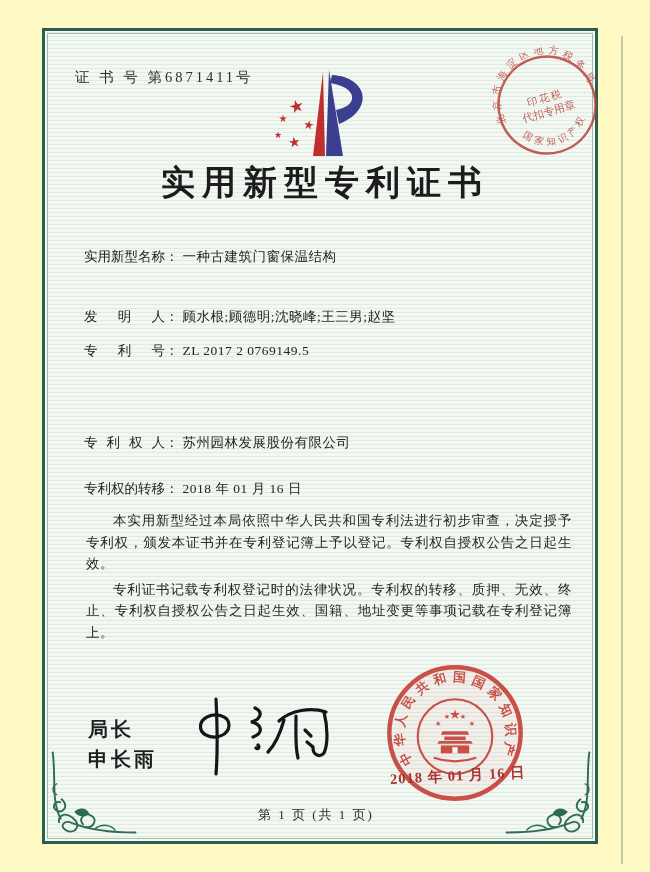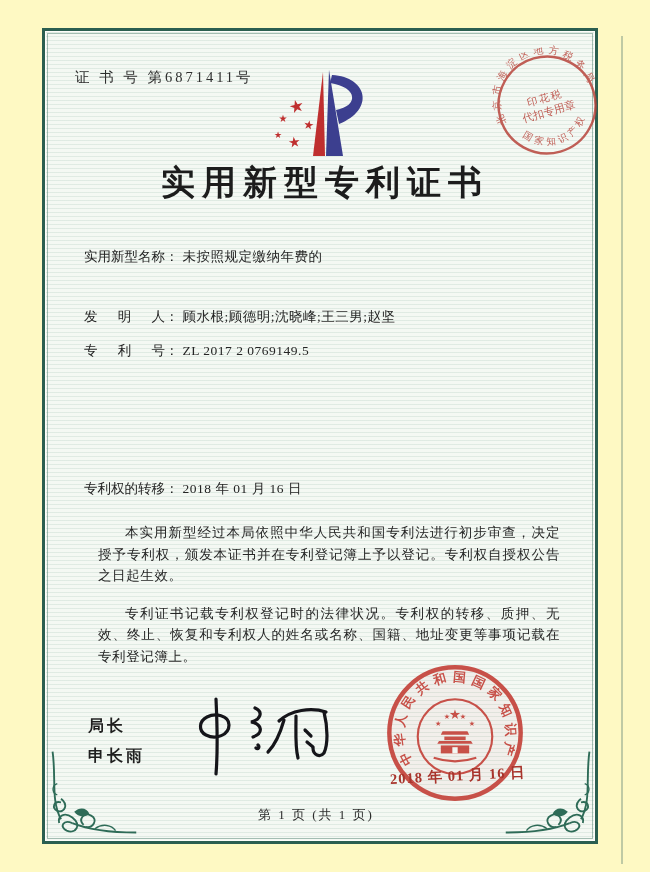--- a/index.html
+++ b/index.html
@@ -52,23 +52,23 @@
     text-align:justify;text-align-last:justify;
     vertical-align:bottom;
   }
   .fcolon{display:inline-block;margin-right:4px;}
   .fvalue{letter-spacing:0.5px;}
   .paras{
     left:82px;top:506px;width:494px;
     font-size:13.5px;line-height:21.6px;color:#262626;
     text-align:justify;letter-spacing:0.6px;
   }
-  .paras p{margin:16px;text-indent:2em;}
+  .paras p{margin:4px;text-indent:2em;}
   .signer{
-    left:88px;font-size:16px;color:#1f1f1f;letter-spacing:3px;
+    left:88px;font-size:20px;color:#1f1f1f;letter-spacing:3px;
     font-family:"Liberation Sans","DejaVu Sans",sans-serif;font-weight:600;
   }
   .red-date{
     left:390px;top:766px;width:150px;
     font-size:14.5px;font-weight:bold;color:#a8342c;
     letter-spacing:1px;transform:rotate(-3deg);
   }
   .footer{
     left:42px;top:806px;width:548px;text-align:center;
     font-size:13px;color:#2c2c2c;letter-spacing:2px;
@@ -119,35 +119,38 @@
         <textPath href="#stampBottom" startOffset="2" textLength="92" lengthAdjust="spacing">国家知识产权局</textPath>
       </text>
       <text x="60" y="56" font-size="11" fill="#b8453c" text-anchor="middle" letter-spacing="2">印花税</text>
       <text x="60" y="71" font-size="11.5" fill="#b8453c" text-anchor="middle">代扣专用章</text>
     </svg>
   </div>
 
   <div class="abs title">实用新型专利证书</div>
 
   <div class="abs field-row" style="top:248px">
-    <span class="flabel">实用新型名称</span><span class="fcolon">：</span><span class="fvalue">未按照规定缴纳年费的</span>
+    <span class="flabel">实用新型名称</span><span class="fcolon">：</span><span class="fvalue">一种古建筑门窗保温结构</span>
   </div>
   <div class="abs field-row" style="top:308px">
     <span class="flabel">发明人</span><span class="fcolon">：</span><span class="fvalue">顾水根;顾德明;沈晓峰;王三男;赵坚</span>
   </div>
   <div class="abs field-row" style="top:342px">
     <span class="flabel">专利号</span><span class="fcolon">：</span><span class="fvalue">ZL 2017 2 0769149.5</span>
   </div>
+  <div class="abs field-row" style="top:434px">
+    <span class="flabel">专利权人</span><span class="fcolon">：</span><span class="fvalue">苏州园林发展股份有限公司</span>
+  </div>
   <div class="abs field-row" style="top:480px">
     <span class="flabel">专利权的转移</span><span class="fcolon">：</span><span class="fvalue">2018 年 01 月 16 日</span>
   </div>
 
   <div class="abs paras">
     <p>本实用新型经过本局依照中华人民共和国专利法进行初步审查，决定授予专利权，颁发本证书并在专利登记簿上予以登记。专利权自授权公告之日起生效。</p>
-    <p>专利证书记载专利权登记时的法律状况。专利权的转移、质押、无效、终止、恢复和专利权人的姓名或名称、国籍、地址变更等事项记载在专利登记簿上。</p>
+    <p>专利证书记载专利权登记时的法律状况。专利权的转移、质押、无效、终止、专利权自授权公告之日起生效、国籍、地址变更等事项记载在专利登记簿上。</p>
   </div>
 
   <div class="abs signer" style="top:716px">局长</div>
   <div class="abs signer" style="top:746px">申长雨</div>
 
   <div class="abs sig-wrap">
     <svg viewBox="0 0 175 102">
       <g fill="none" stroke="#15151a" stroke-width="3.2" stroke-linecap="round">
         <path d="M24,31 C16,35 15,45 23,49 C33,54 46,49 46,39 C46,29 32,27 24,31"></path>
         <path d="M33,13 C34,34 35,64 33,88"></path>

